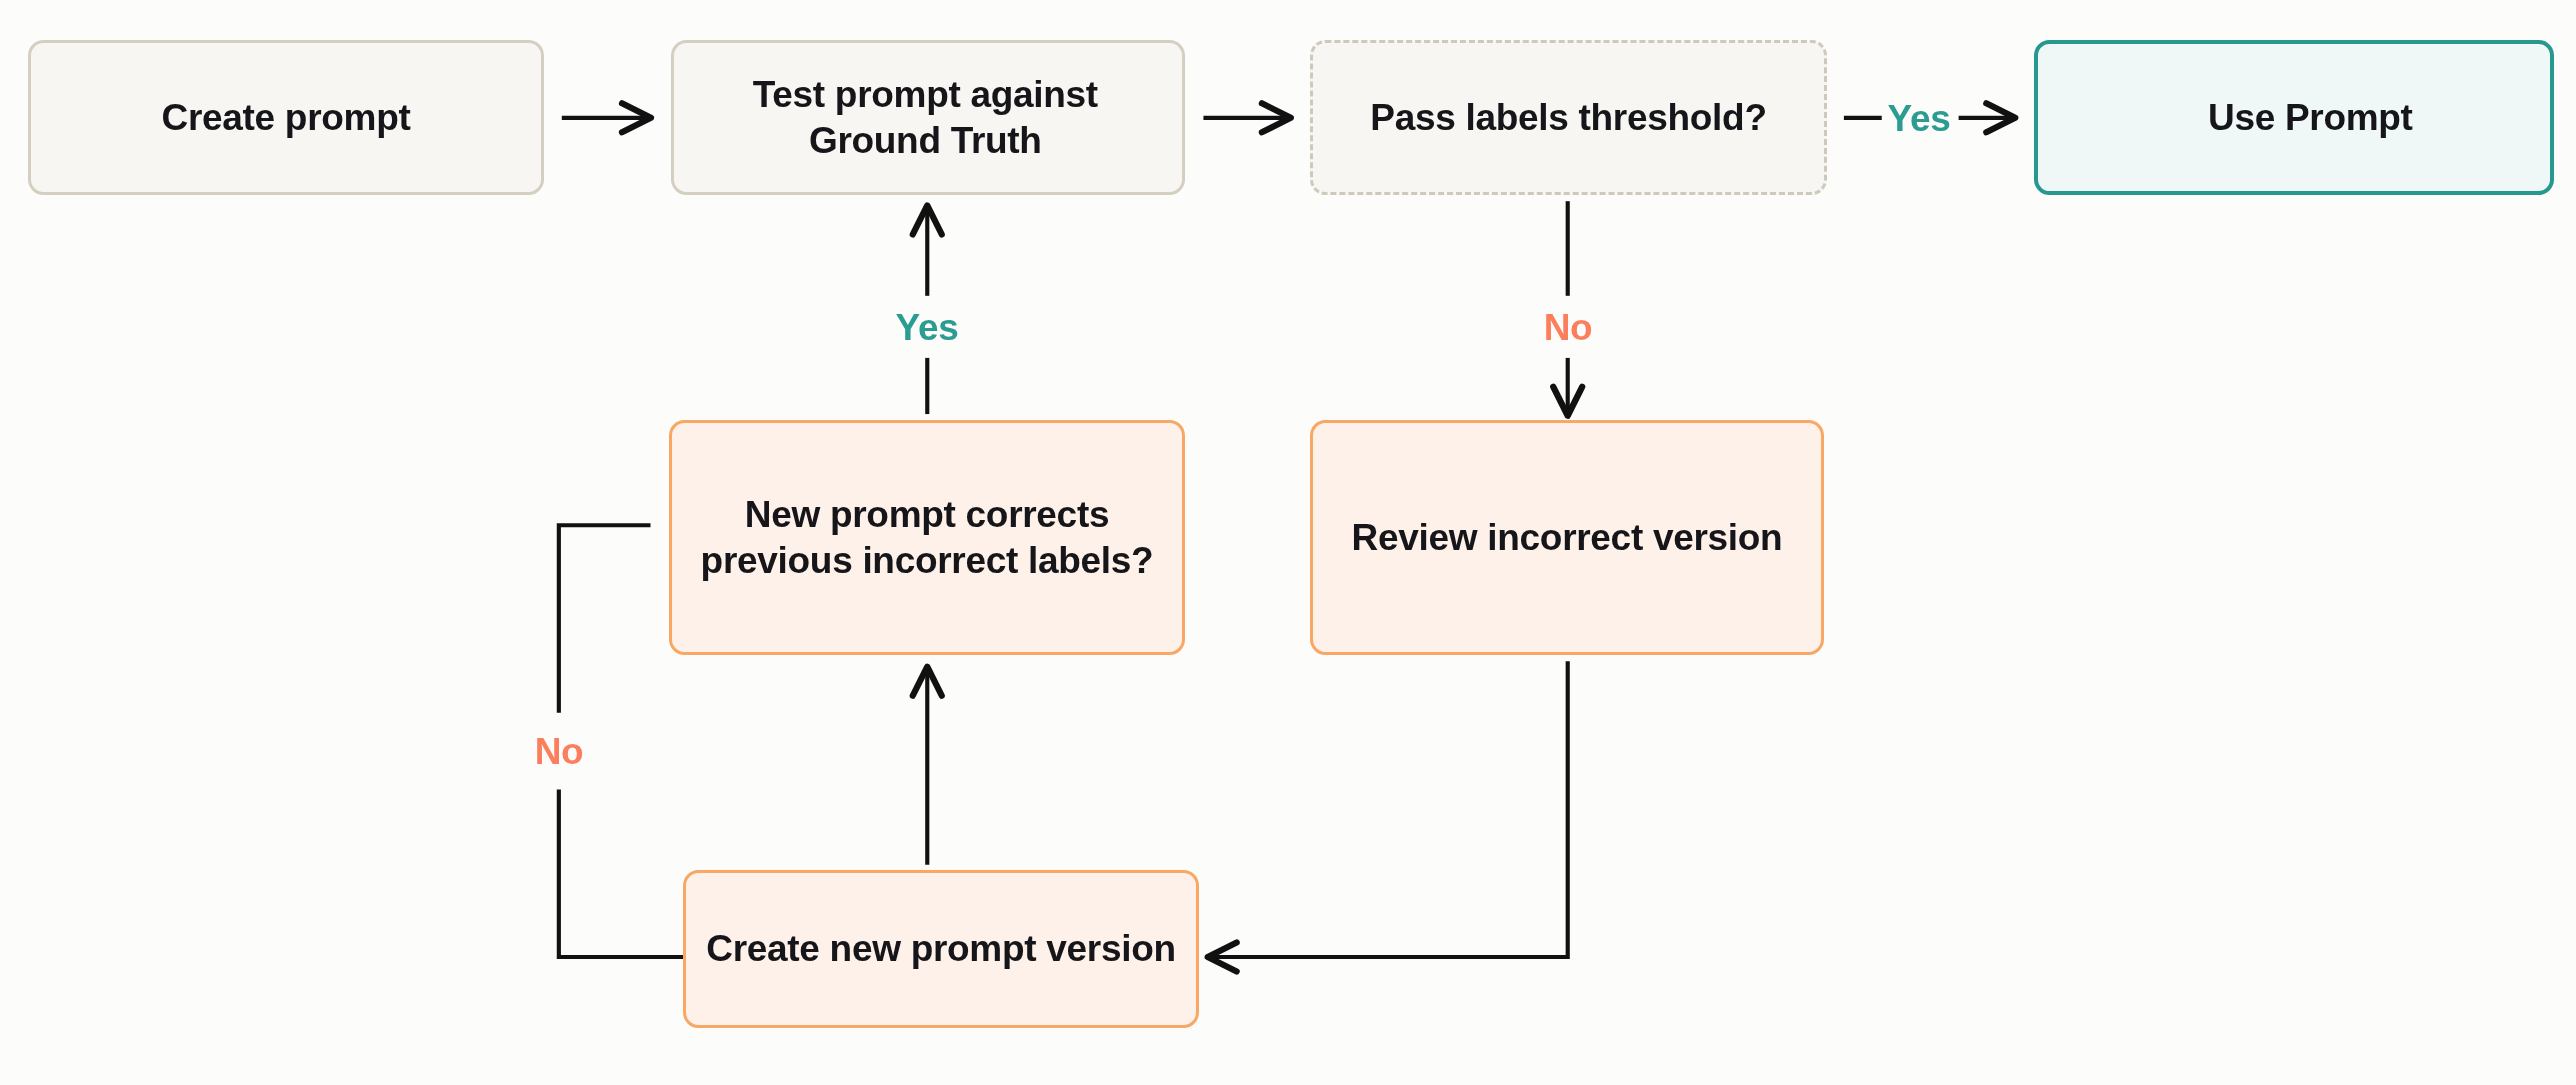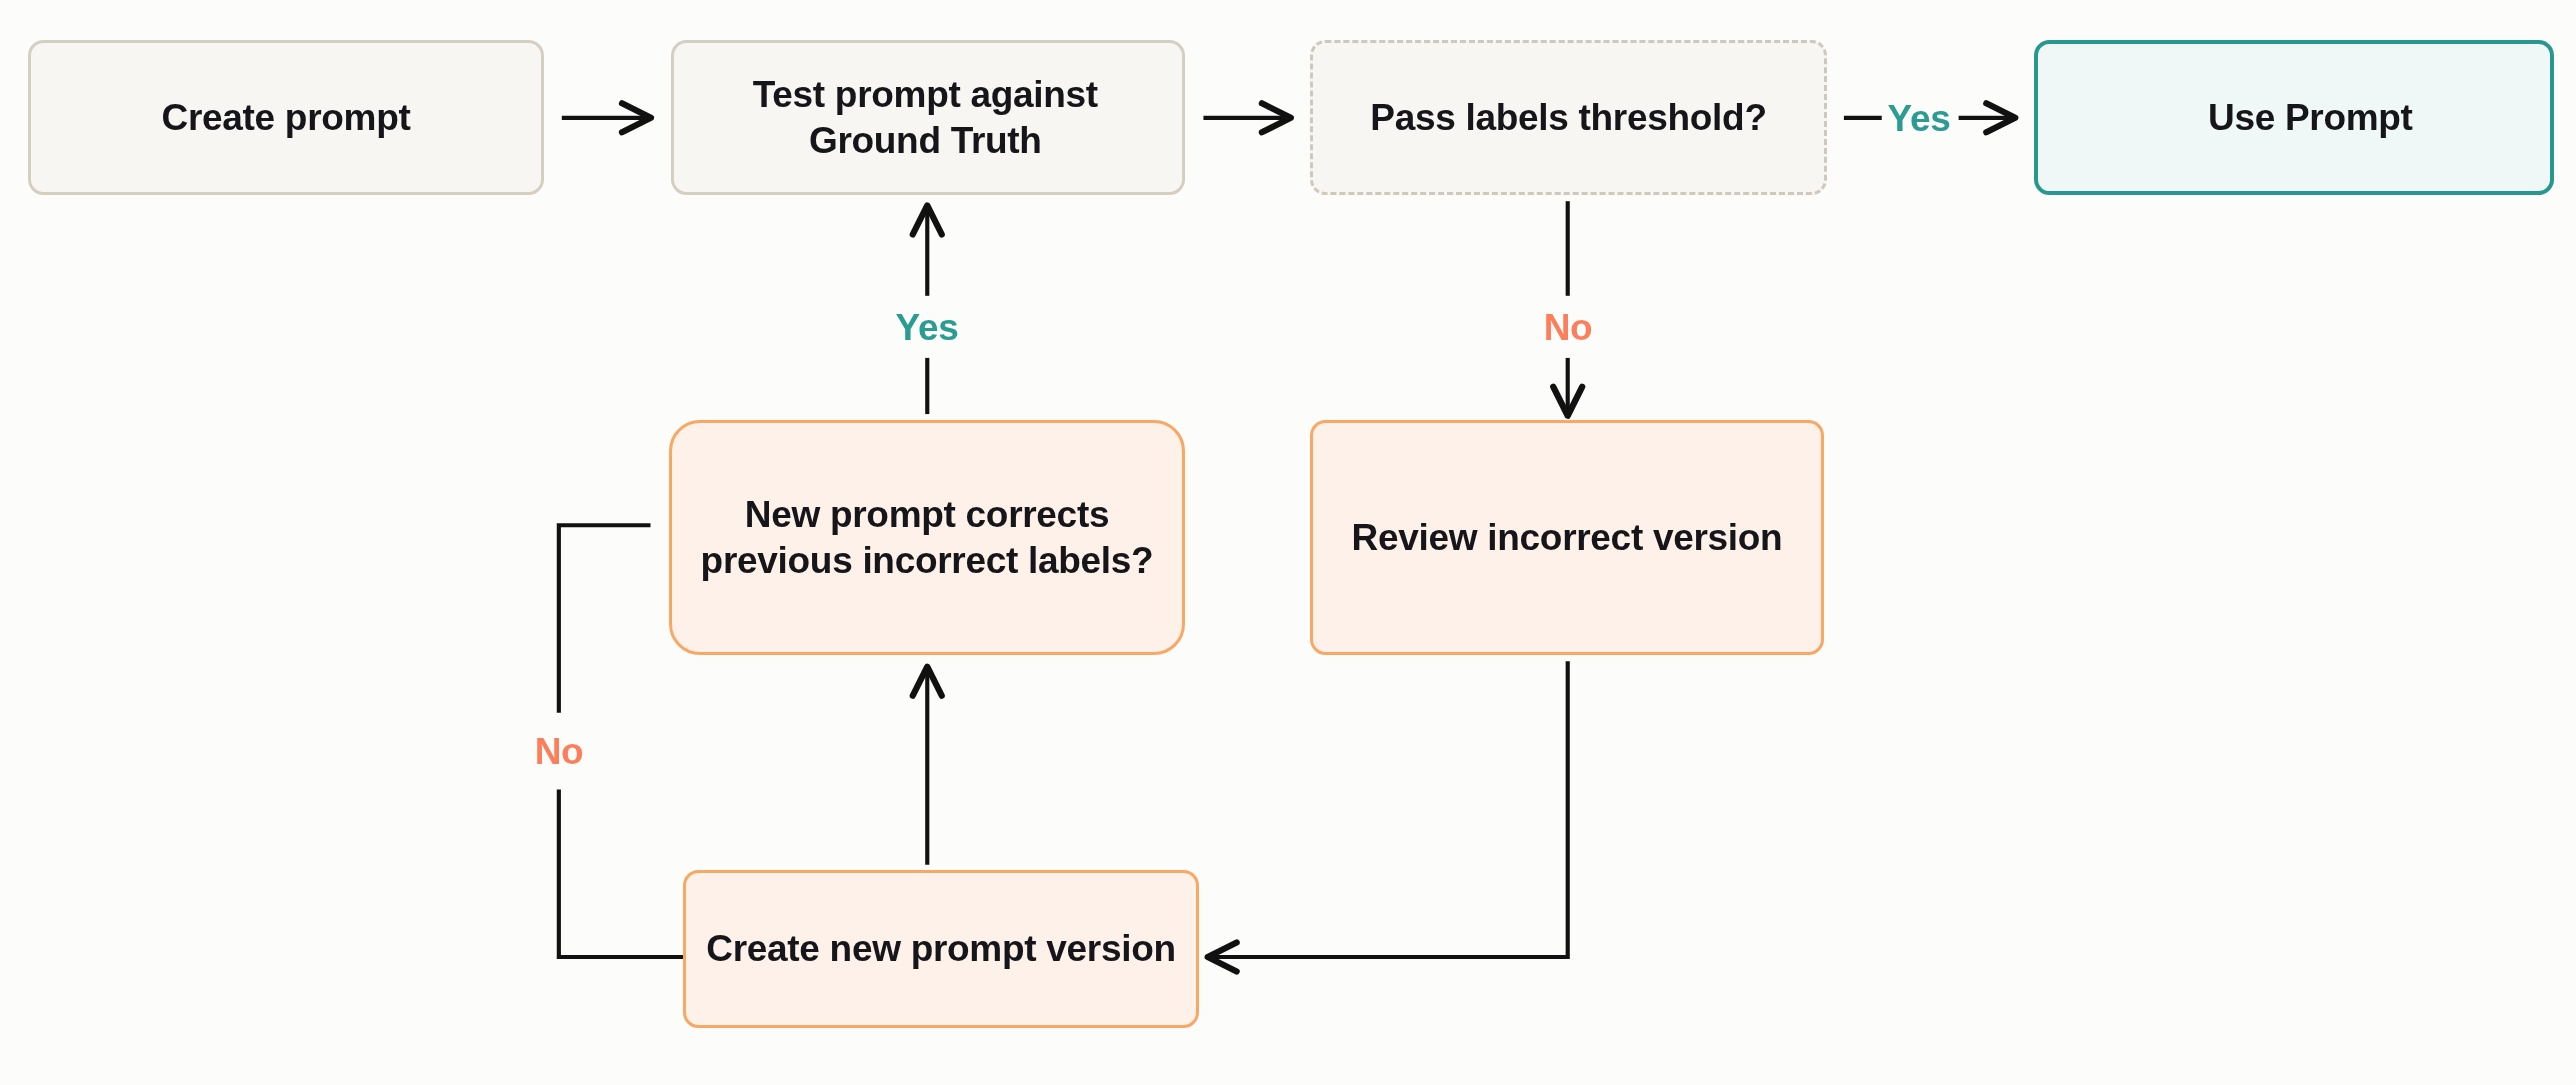--- a/index.html
+++ b/index.html
@@ -101,21 +101,21 @@
       </div>
       <div class="node node-neutral" style="left: 671px; top: 40px; width: 514px; height: 155px; font-size: 37px; padding-left: 10px;">
         <span>Test prompt against Ground Truth</span>
       </div>
       <div class="node node-decision" style="left: 1310px; top: 40px; width: 517px; height: 155px; font-size: 37px;">
         <span>Pass labels threshold?</span>
       </div>
       <div class="node node-accent-teal" style="left: 2034px; top: 40px; width: 520px; height: 155px; font-size: 37px;">
         <span>Use Prompt</span>
       </div>
-      <div class="node node-accent-orange" style="left: 669px; top: 420px; width: 516px; height: 235px; font-size: 37px; border-radius: 31px;">
+      <div class="node node-accent-orange" style="left: 669px; top: 420px; width: 516px; height: 235px; font-size: 37px;">
         <span>New prompt corrects previous incorrect labels?</span>
       </div>
       <div class="node node-accent-orange" style="left: 1310px; top: 420px; width: 514px; height: 235px; font-size: 37px;">
         <span>Review incorrect version</span>
       </div>
       <div class="node node-accent-orange" style="left: 683px; top: 870px; width: 516px; height: 158px; font-size: 37px;">
         <span>Create new prompt version</span>
       </div>
     </div>
   <div id="labels-layer">

